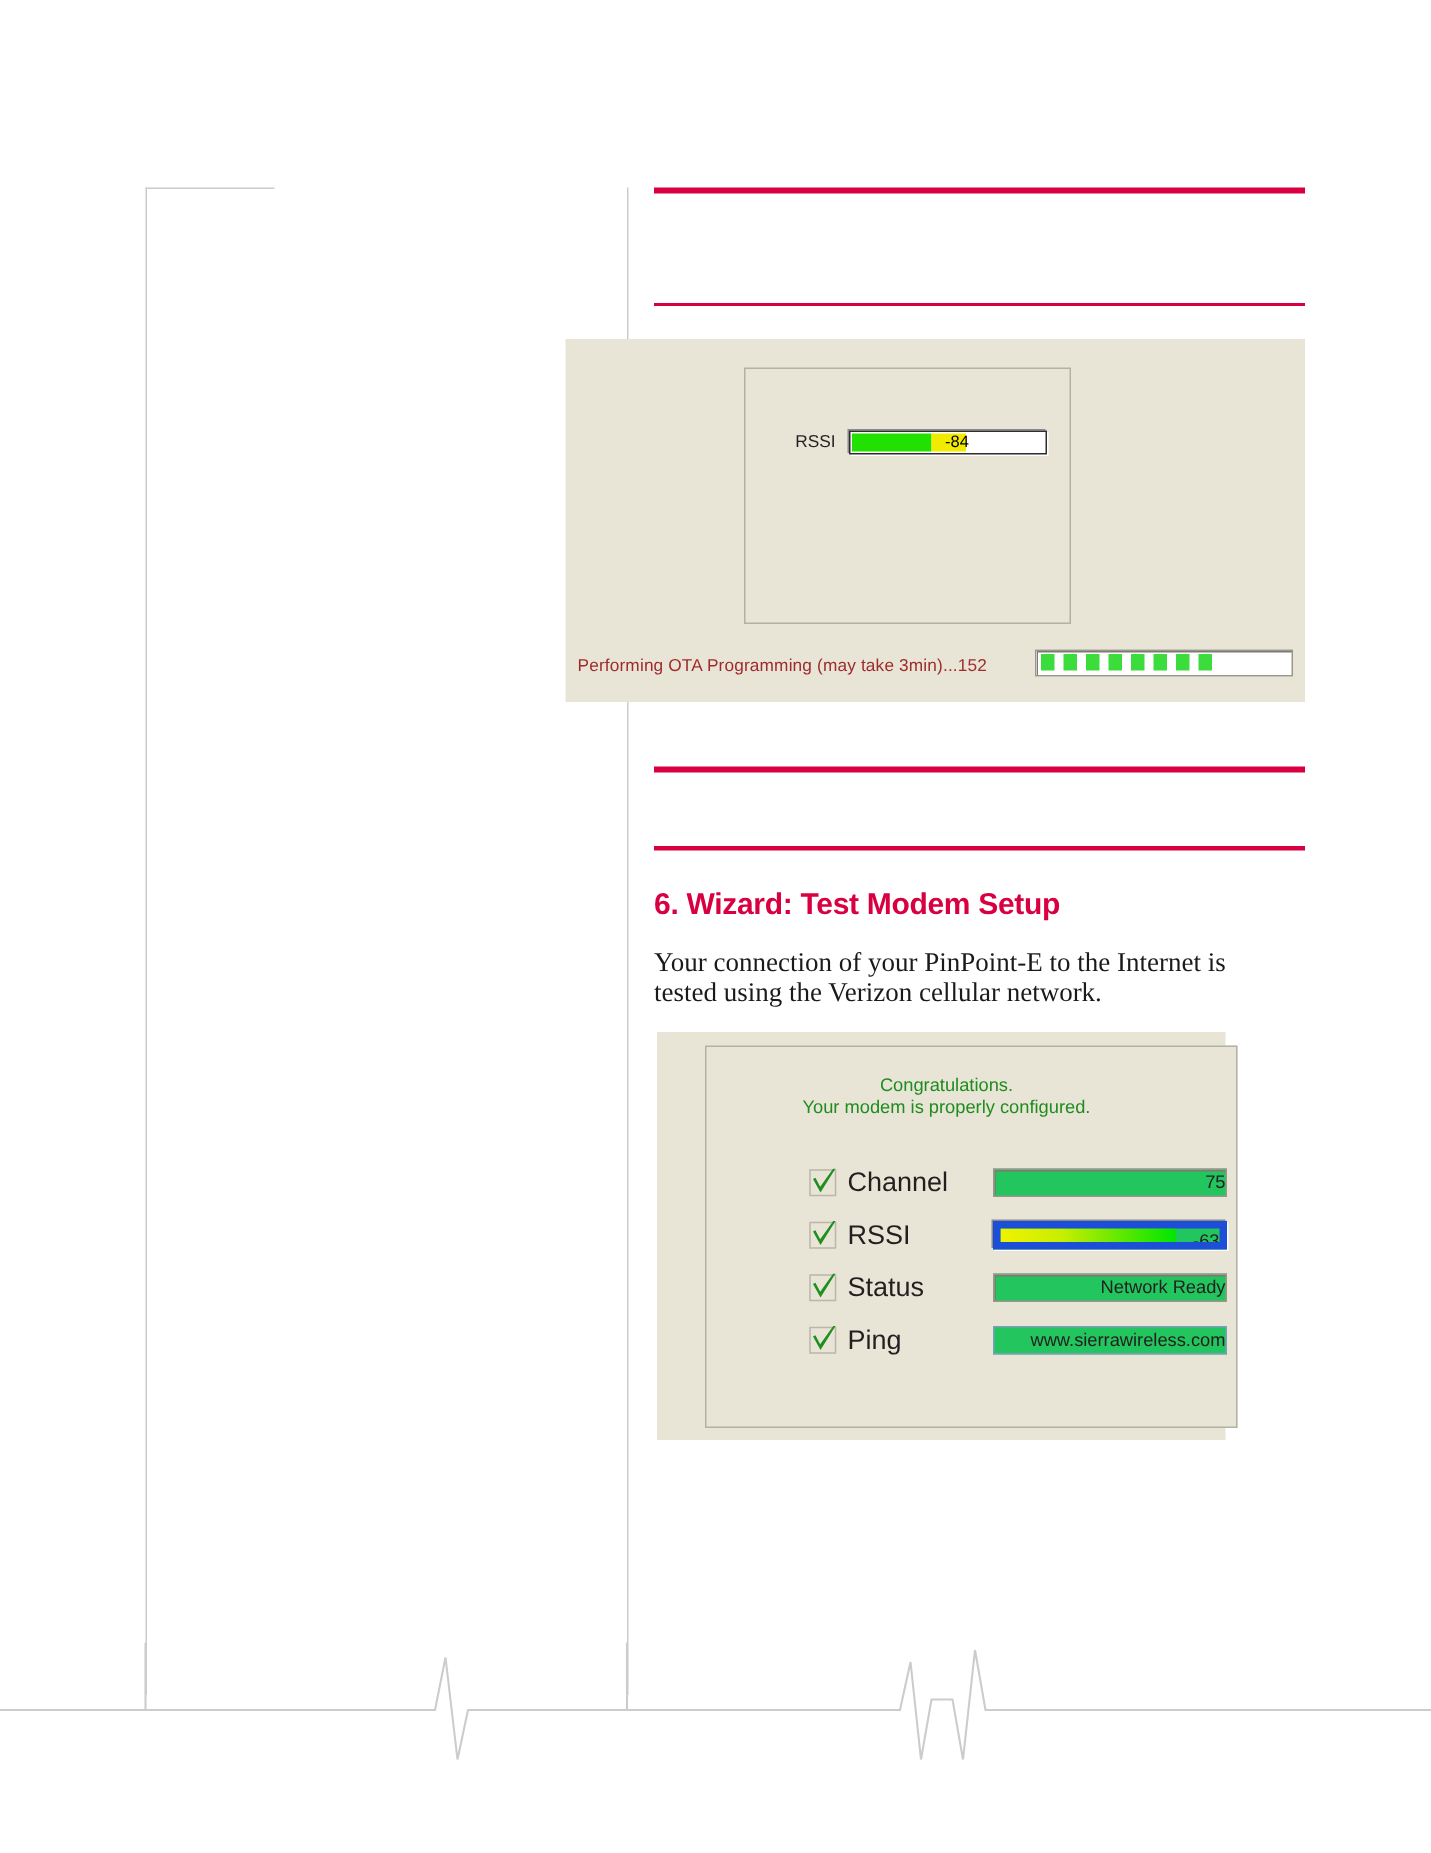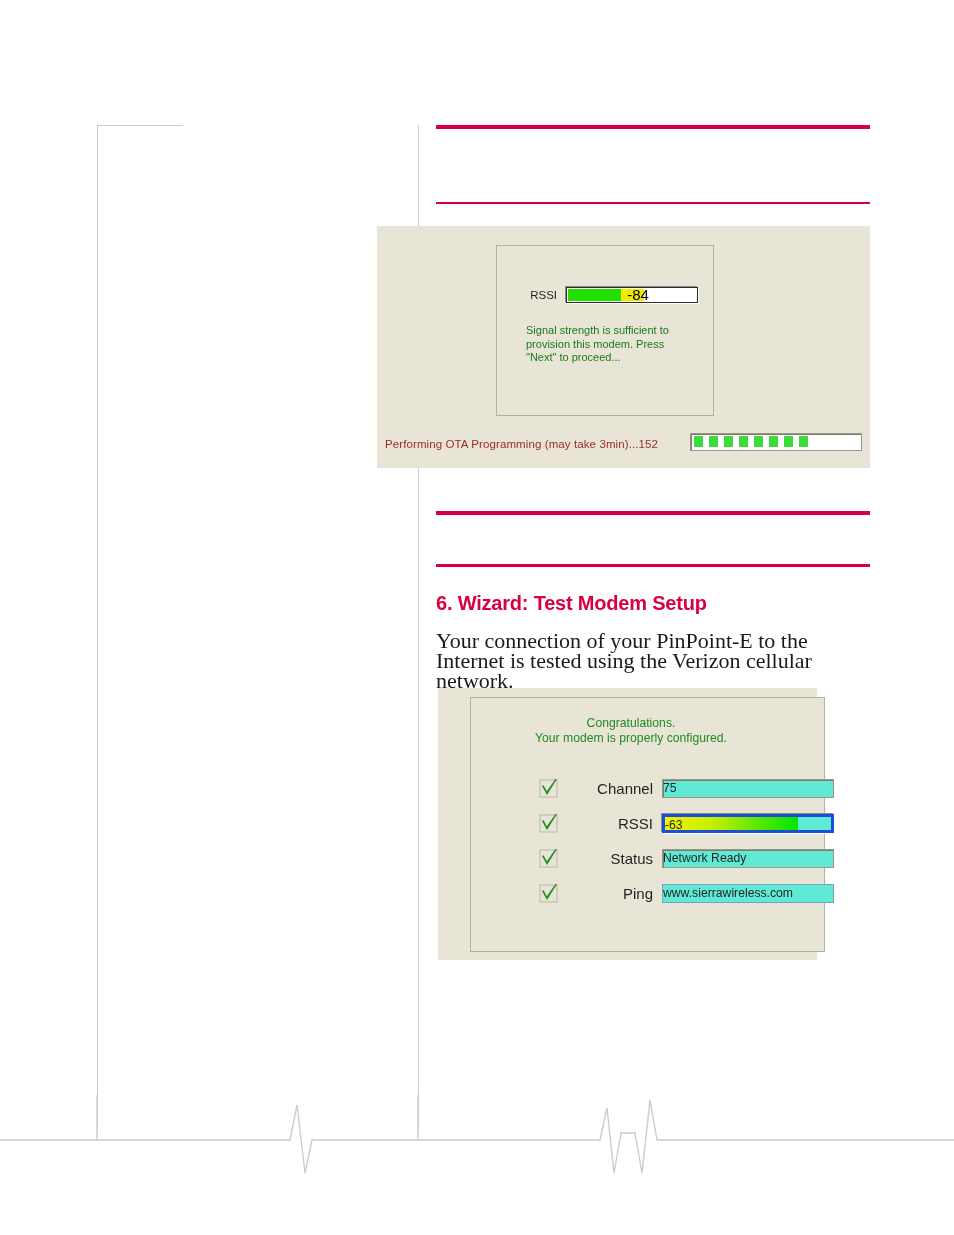--- a/index.html
+++ b/index.html
@@ -68,21 +68,21 @@
     font-weight: bold;
     font-size: 20px;
     letter-spacing: -0.2px;
   }
   .body-copy {
     position: absolute;
     left: 436px;
     top: 631px;
     width: 418px;
     font-family: "Liberation Serif", serif;
-    font-size: 22px;
+    font-size: 18px;
     line-height: 20px;
     color: #1a1a1a;
   }
 
   
   .fig1 {
     position: absolute;
     left: 377px;
     top: 226px;
     width: 493px;
@@ -133,21 +133,21 @@
     position: absolute;
     left: 54px; top: 1px; bottom: 1px;
     width: 23px;
     background: #f2ea00;
   }
   .rssi-meter .meter-value {
     position: absolute;
     left: 0; right: 0; top: 0; bottom: 0;
     text-align: center;
     font-family: "Liberation Sans", sans-serif;
-    font-size: 15px;
+    font-size: 11px;
     line-height: 14px;
     color: #000000;
     padding-left: 12px;
   }
   .signal-msg {
     position: absolute;
     left: 29px;
     top: 78px;
     width: 160px;
     font-family: "Liberation Sans", sans-serif;
@@ -230,49 +230,48 @@
   .chk {
     width: 20px;
     height: 19px;
     margin-left: 68px;
     position: relative;
     flex: 0 0 auto;
   }
   .chk svg { display: block; }
   .row-label {
     width: 88px;
-    text-align: right;
     margin-left: 6px;
     margin-right: 9px;
     font-family: "Liberation Sans", sans-serif;
-    font-size: 15px;
+    font-size: 18px;
     color: #231f20;
     flex: 0 0 auto;
   }
   .row-field {
     position: relative;
-    width: 172px;
+    width: 156px;
     height: 19px;
-    background: #5eead4;
+    background: #22c55e;
     border: 1px solid #9a968b;
     box-shadow: inset 1px 1px 0 #7d7a70;
     box-sizing: border-box;
-    text-align: left;
+    text-align: right;
     font-family: "Liberation Sans", sans-serif;
     font-size: 12.2px;
     line-height: 17px;
     color: #231f20;
     flex: 0 0 auto;
   }
   .row-field.focused {
     border: 1px solid #7d9fbf;
     box-shadow: none;
   }
   .row-field.meter {
-    border: 3px solid #1d4ed8;
+    border: 5px solid #1d4ed8;
     box-shadow: 1px 1px 0 #ffffff, -1px -1px 0 #8a8a8a;
     overflow: hidden;
   }
   .row-field.meter .grad {
     position: absolute;
     left: 0; top: 0; bottom: 0;
     width: 80%;
     background: linear-gradient(to right, #f0f200 0%, #c8ee00 35%, #55e800 72%, #00e600 100%);
   }
   .row-field.meter .meter-value {
@@ -303,21 +302,20 @@
 
     <div class="rssi-row">
       <div class="rssi-label">RSSI</div>
       <div class="rssi-meter">
         <div class="fill-green"></div>
         <div class="fill-yellow"></div>
         <div class="meter-value">-84</div>
       </div>
     </div>
 
-    <div class="signal-msg">Signal strength is sufficient to provision this modem.  Press "Next" to proceed...</div>
   </div>
 
   <div class="status-line">Performing OTA Programming (may take 3min)...152</div>
 
   <div class="progress-wrap">
     <span class="blk"></span>
     <span class="blk"></span>
     <span class="blk"></span>
     <span class="blk"></span>
     <span class="blk"></span>

